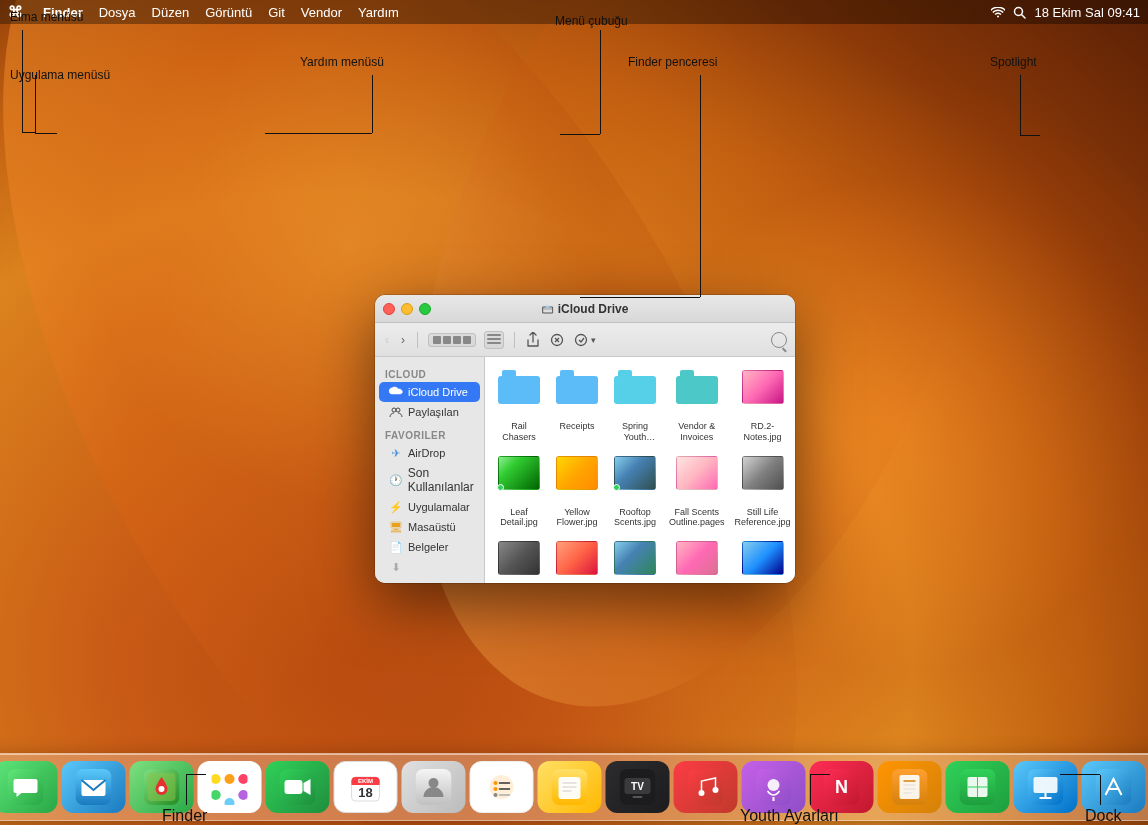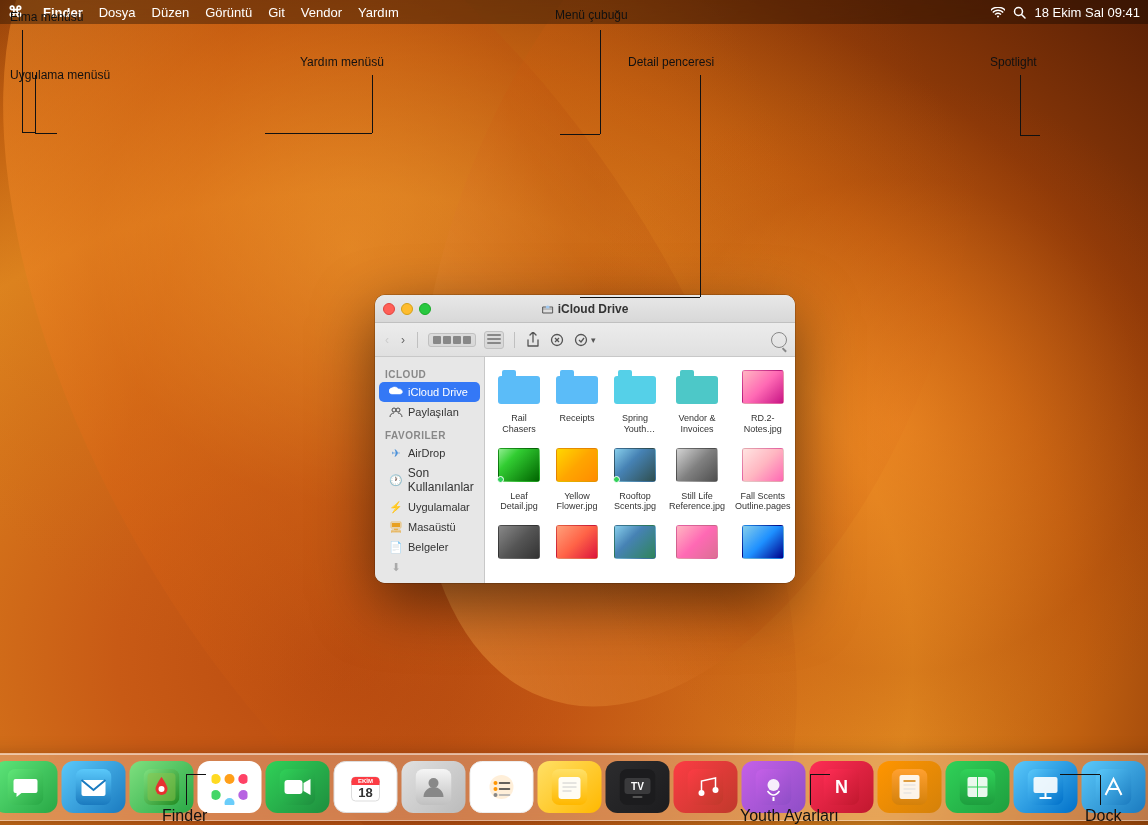--- a/index.html
+++ b/index.html
@@ -246,21 +246,21 @@
     .file-grid {
       display: grid;
       grid-template-columns: repeat(5, 1fr);
       gap: 6px;
     }
 
     .file-item {
       display: flex;
       flex-direction: column;
       align-items: center;
-      gap: 6px;
+      gap: 14px;
       cursor: pointer;
       padding: 2px;
       border-radius: 4px;
     }
 
     .file-icon {
       width: 48px;
       height: 40px;
       display: flex;
       align-items: center;
@@ -663,29 +663,29 @@
         </div>
         <div class="file-item">
           <div class="file-icon" style="position:relative;">
             <div class="file-thumb img-rooftop" style="width:42px;height:34px;"></div>
             <div class="status-dot dot-green"></div>
           </div>
           <span class="file-name">Rooftop Scents.jpg</span>
         </div>
         <div class="file-item">
           <div class="file-icon">
+            <div class="file-thumb img-fall" style="width:42px;height:34px;"></div>
+          </div>
+          <span class="file-name">Fall Scents Outline.pages</span>
+        </div>
+        <div class="file-item">
+          <div class="file-icon">
             <div class="file-thumb img-still" style="width:42px;height:34px;"></div>
           </div>
           <span class="file-name">Still Life Reference.jpg</span>
-        </div>
-        <div class="file-item">
-          <div class="file-icon">
-            <div class="file-thumb img-fall" style="width:42px;height:34px;"></div>
-          </div>
-          <span class="file-name">Fall Scents Outline.pages</span>
         </div>
 
         <div class="file-item">
           <div class="file-icon">
             <div class="file-thumb img-title" style="width:42px;height:34px;"></div>
           </div>
 
         </div>
         <div class="file-item">
           <div class="file-icon">
@@ -1020,25 +1020,25 @@
   <div class="ann-line-h" style="left:22px; top:132px; width:14px;"></div>
 
   <span class="ann-label" style="top:68px; left:10px;">Uygulama menüsü</span>
   <div class="ann-line-v" style="left:35px; top:75px; height:58px;"></div>
   <div class="ann-line-h" style="left:35px; top:133px; width:22px;"></div>
 
   <span class="ann-label" style="top:55px; left:300px;">Yardım menüsü</span>
   <div class="ann-line-v" style="left:372px; top:75px; height:58px;"></div>
   <div class="ann-line-h" style="left:265px; top:133px; width:107px;"></div>
 
-  <span class="ann-label" style="top:8px; left:555px;">Menü çubuğu</span>
+  <span class="ann-label" style="top:14px; left:555px;">Menü çubuğu</span>
   <div class="ann-line-v" style="left:600px; top:30px; height:104px;"></div>
   <div class="ann-line-h" style="left:560px; top:134px; width:40px;"></div>
 
-  <span class="ann-label" style="top:55px; left:628px;">Detail penceresi</span>
+  <span class="ann-label" style="top:55px; left:628px;">Finder penceresi</span>
   <div class="ann-line-v" style="left:700px; top:75px; height:222px;"></div>
   <div class="ann-line-h" style="left:580px; top:297px; width:120px;"></div>
 
   <span class="ann-label" style="top:55px; left:990px;">Spotlight</span>
   <div class="ann-line-v" style="left:1020px; top:75px; height:60px;"></div>
   <div class="ann-line-h" style="left:1020px; top:135px; width:20px;"></div>
 </div>
 
 <div id="bottom-labels">
 

